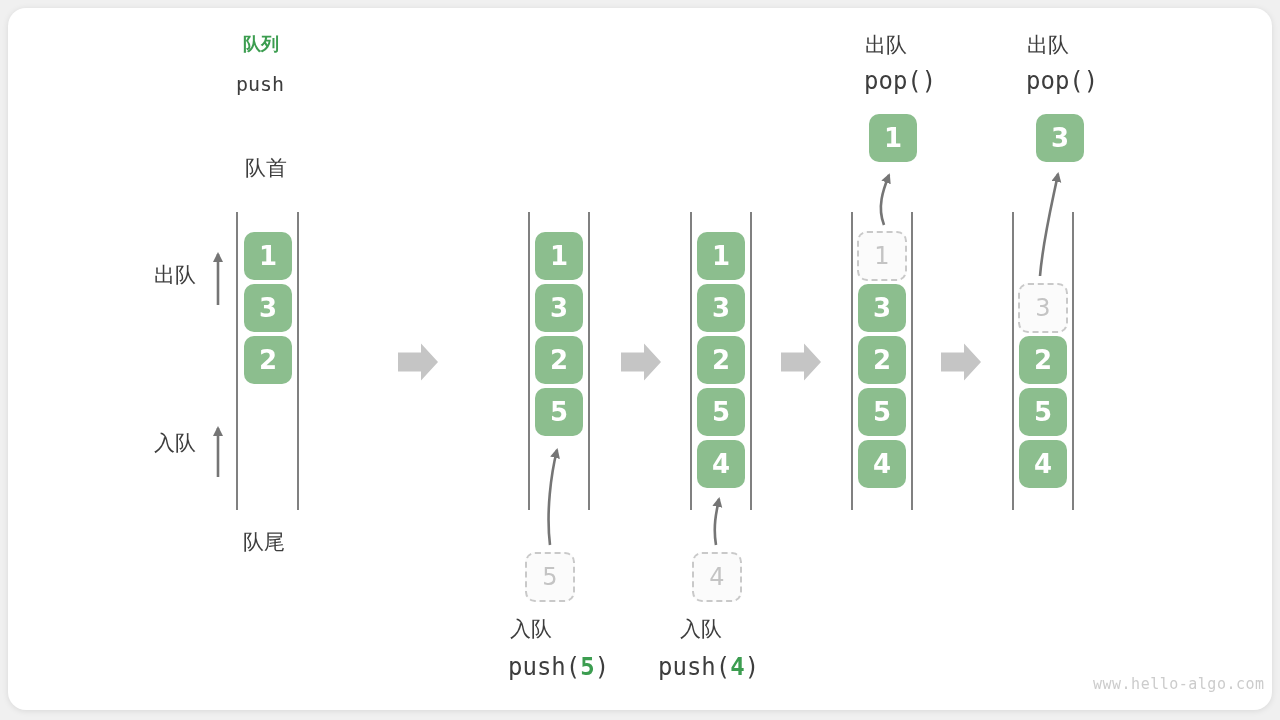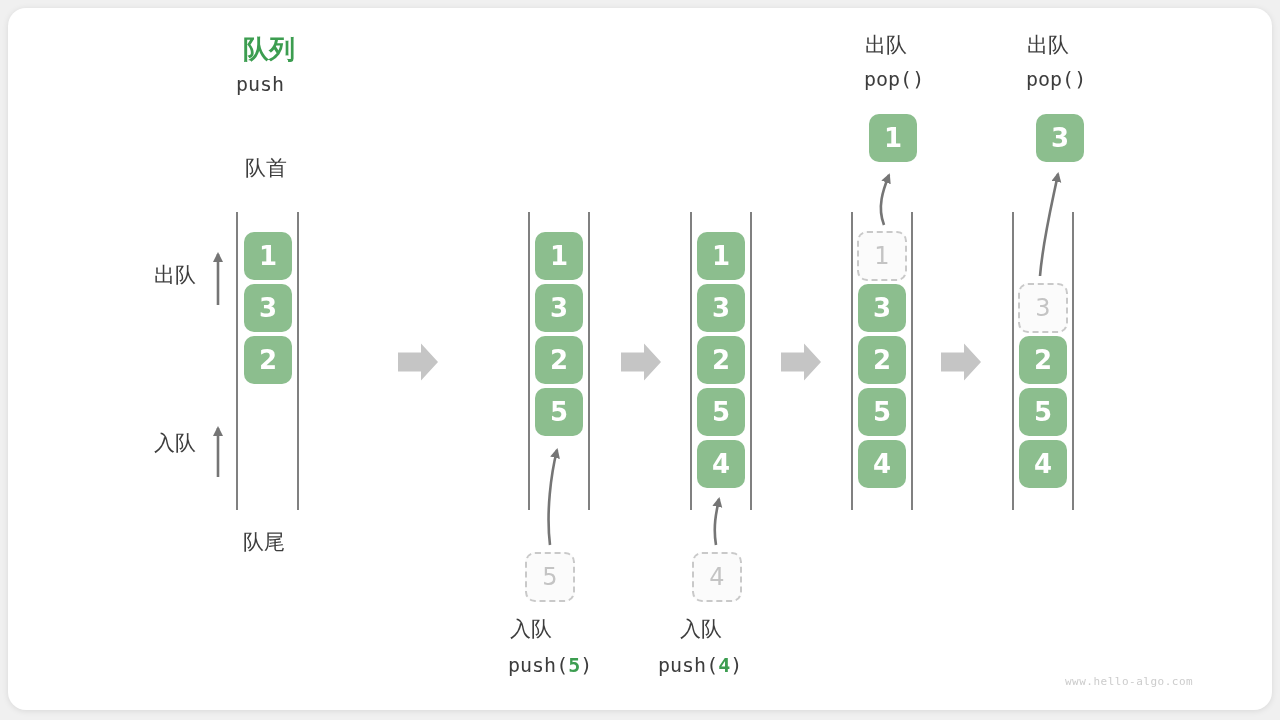--- a/index.html
+++ b/index.html
@@ -14,27 +14,27 @@
     background:#ffffff;border-radius:18px;
     box-shadow:0 1px 6px rgba(0,0,0,0.10);
   }
   .abs{position:absolute;}
   svg.layer{position:absolute;left:0;top:0;width:1280px;height:720px;}
 
   
   .zh{font-size:21px;color:var(--text-dark);line-height:1.2;white-space:nowrap;}
   .zh.b{font-weight:400;}
   .code{font-family:"DejaVu Sans Mono","Liberation Mono",monospace;
-        font-size:20px;color:var(--text-dark);white-space:nowrap;}
-  .title-zh{font-size:26px;font-weight:700;color:var(--green-accent);}
+        font-size:24px;color:var(--text-dark);white-space:nowrap;}
+  .title-zh{font-size:18px;font-weight:700;color:var(--green-accent);}
   .title-en{font-family:"DejaVu Sans Mono","Liberation Mono",monospace;
             font-size:20px;color:var(--text-dark);}
   .arg{color:var(--green-accent);font-weight:700;}
   .watermark{font-family:"DejaVu Sans Mono","Liberation Mono",monospace;
-             font-size:11px;color:var(--watermark);letter-spacing:0.5px;}
+             font-size:15px;color:var(--watermark);letter-spacing:0.5px;margin-left:28px;}
 
   
   .block{
     position:absolute;width:48px;height:48px;border-radius:10px;
     background:var(--green-block);color:#fff;
     font-size:26px;font-weight:700;
     display:flex;align-items:center;justify-content:center;
   }
   .ghost{
     width:46px;height:46px;background:#fbfbfb;

